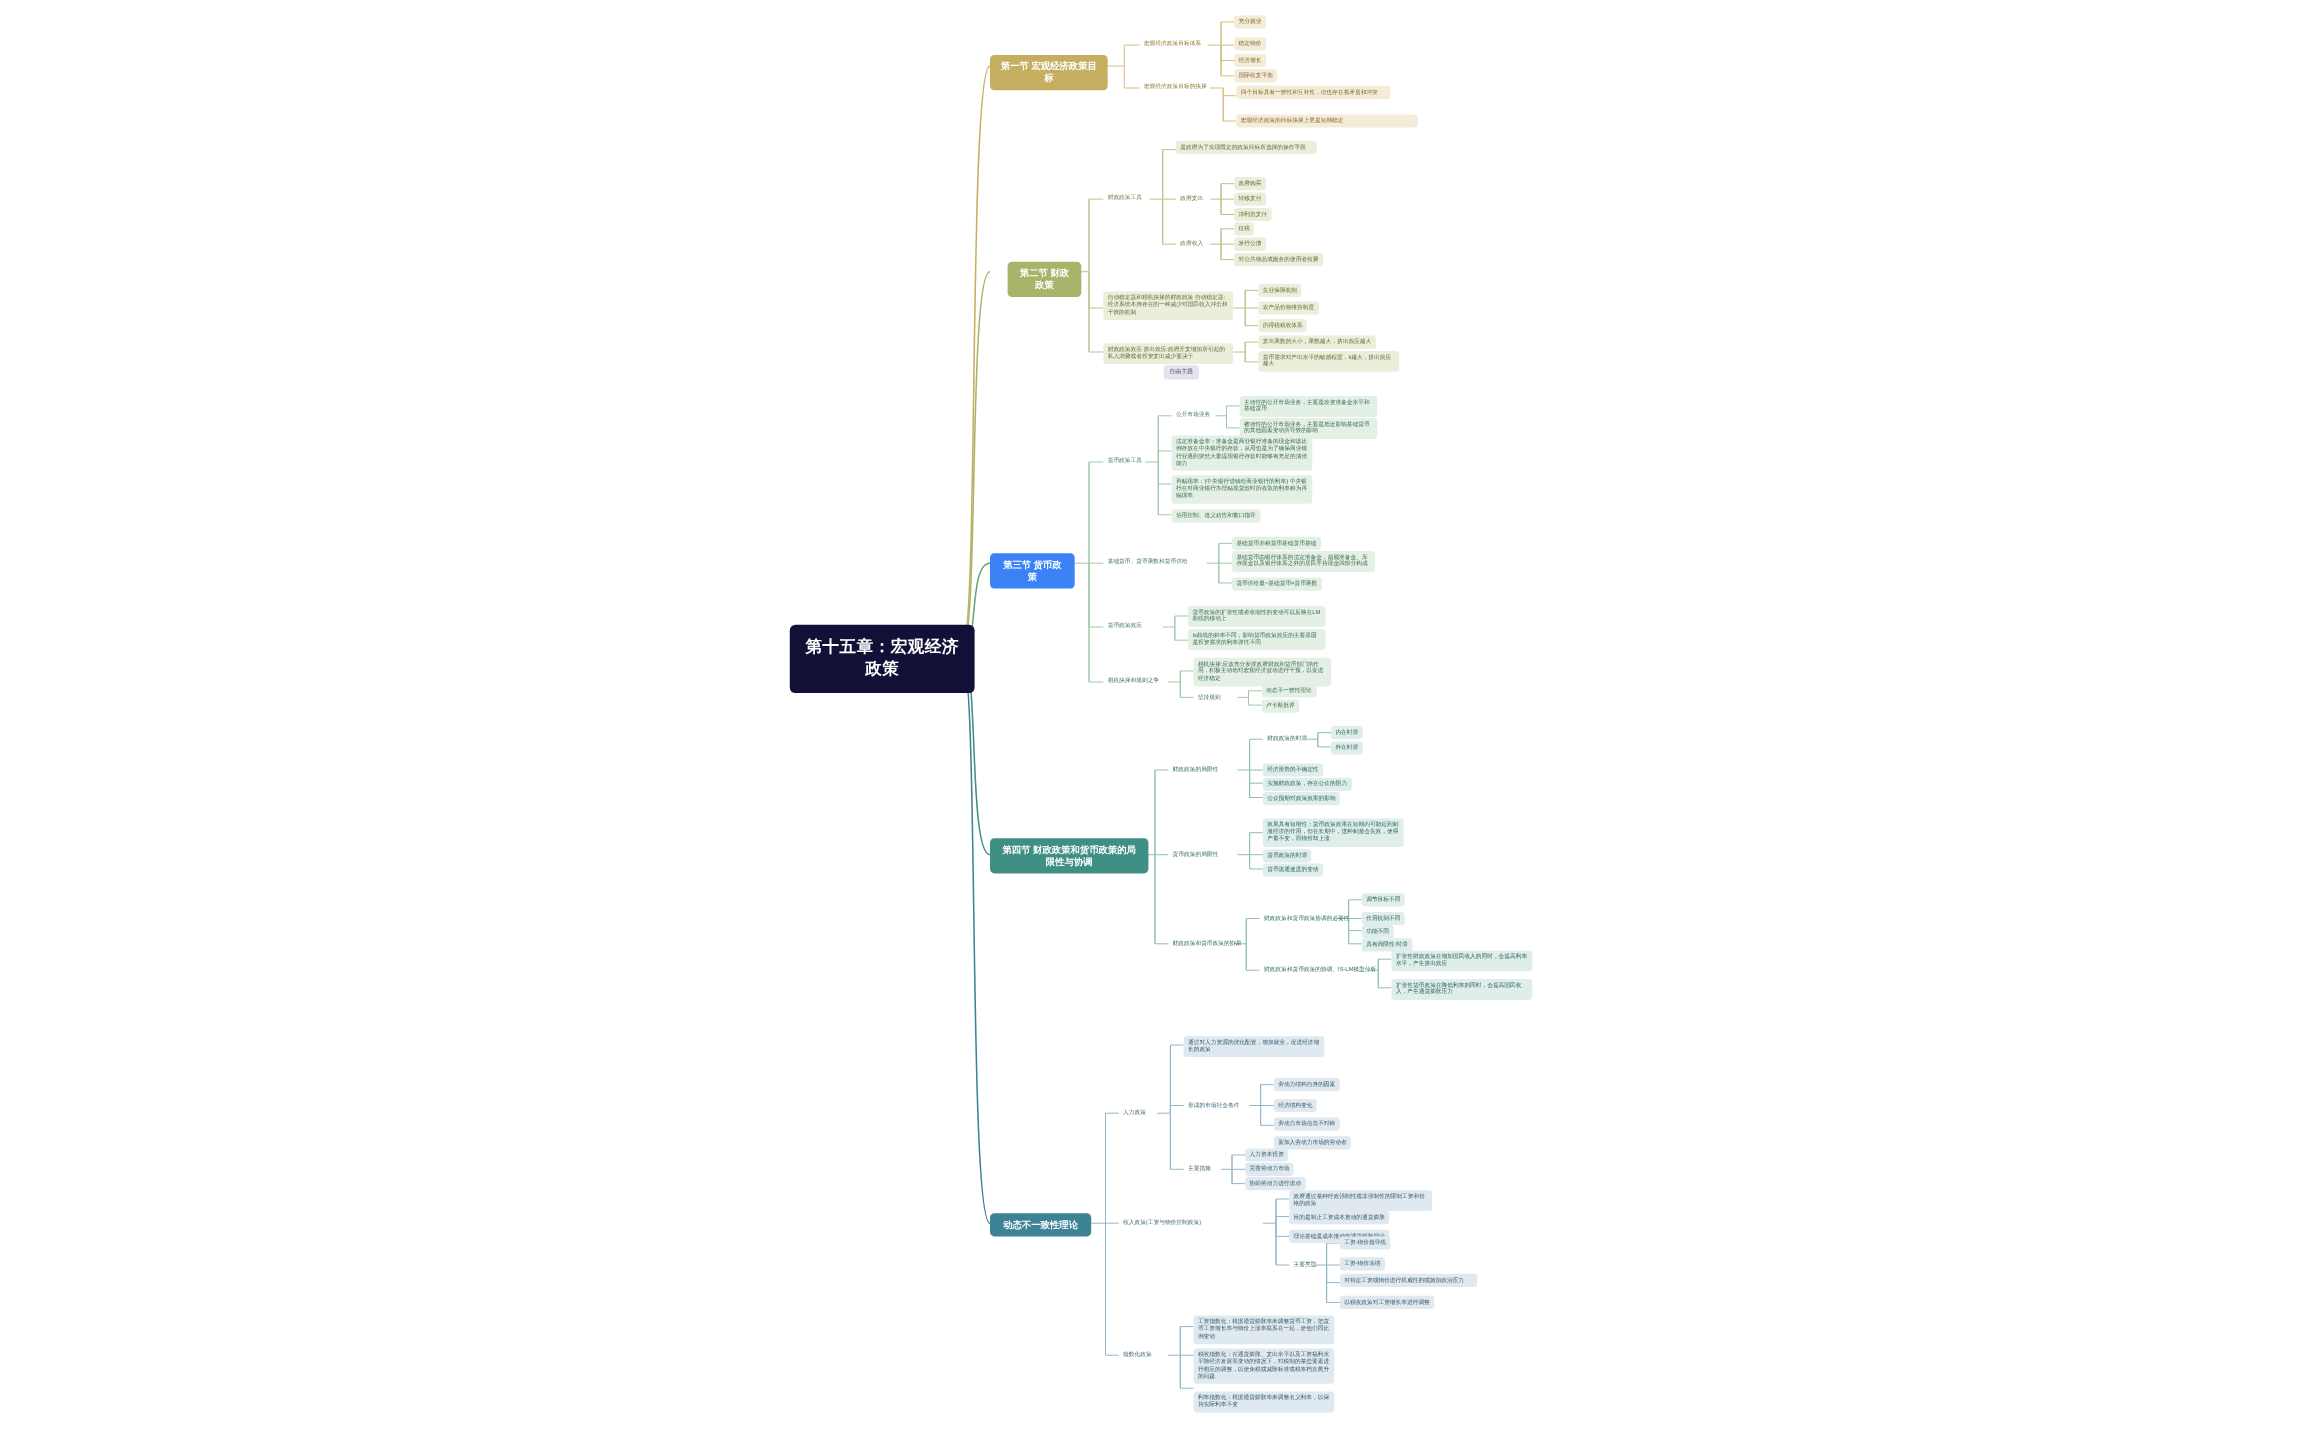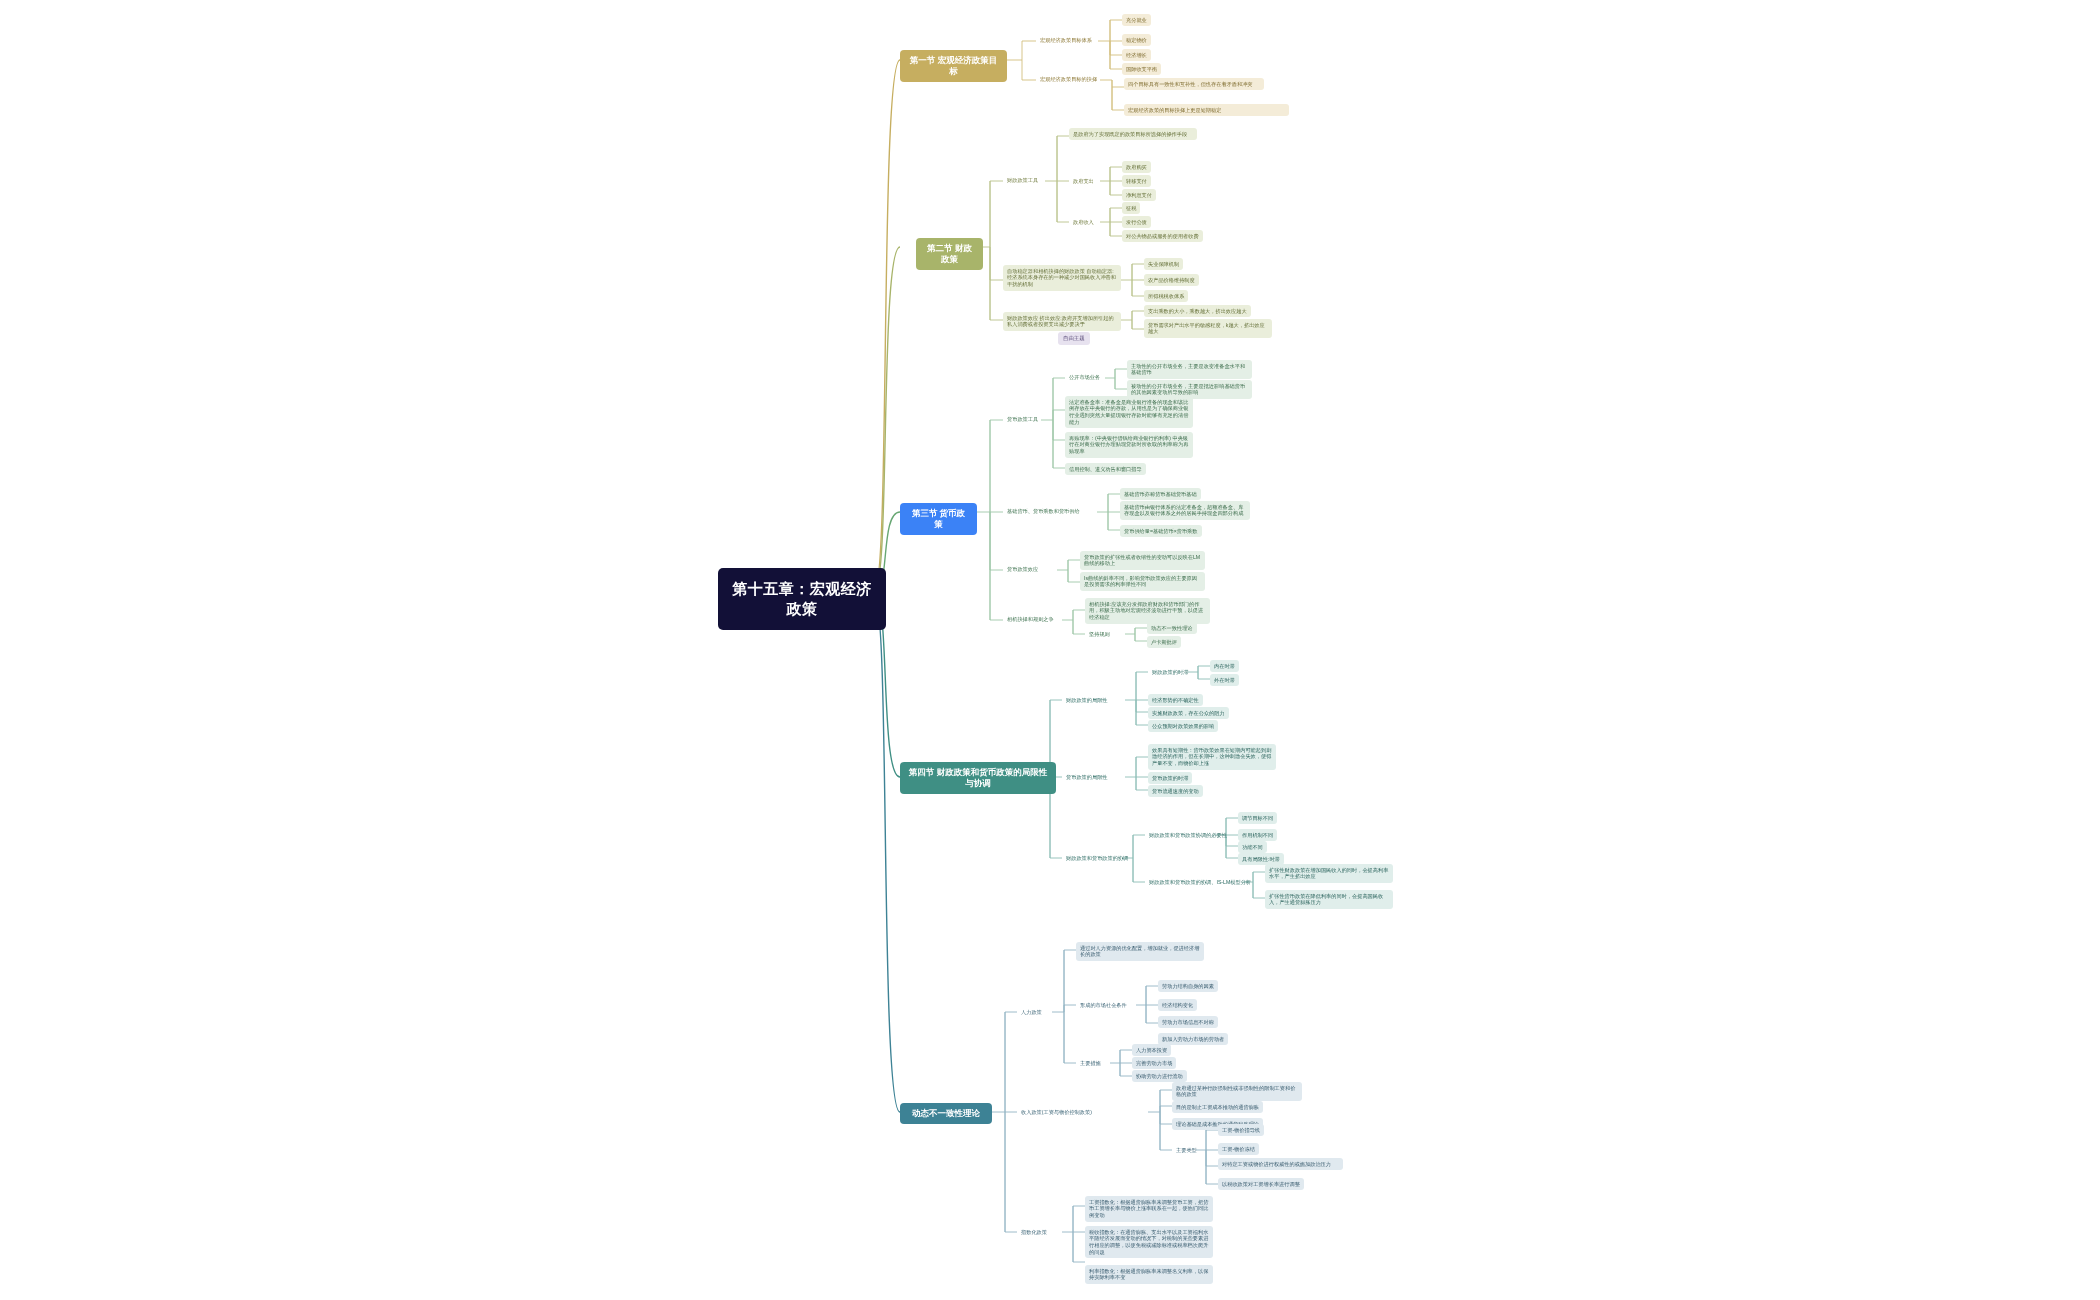--- a/index.html
+++ b/index.html
@@ -313,21 +313,21 @@
   <div class="node l2 s3" style="left:1003px; top:563px;">货币政策效应</div>
   <div class="node leaf s3" style="left:1080px; top:551px; width:125px;">货币政策的扩张性或者收缩性的变动可以反映在LM曲线的移动上</div>
   <div class="node leaf s3" style="left:1080px; top:572px; width:125px;">Is曲线的斜率不同，影响货币政策效应的主要原因是投资需求的利率弹性不同</div>
 
   <div class="node l2 s3" style="left:1003px; top:613px;">相机抉择和规则之争</div>
   <div class="node leaf s3" style="left:1085px; top:598px; width:125px;">相机抉择:应该充分发挥政府财政和货币部门的作用，积极主动地对宏观经济波动进行干预，以促进经济稳定</div>
   <div class="node l2 s3" style="left:1085px; top:628px;">坚持规则</div>
   <div class="node leaf s3" style="left:1147px; top:622px;">动态不一致性理论</div>
   <div class="node leaf s3" style="left:1147px; top:636px;">卢卡斯批评</div>
 
-  <div class="node sec s4" style="left:900px; top:762px; width:156px;">第四节 财政政策和货币政策的局限性与协调</div>
+  <div class="node sec s4" style="left:900px; top:762px; width:144px;">第四节 财政政策和货币政策的局限性与协调</div>
 
   <div class="node l2 s4" style="left:1062px; top:694px;">财政政策的局限性</div>
   <div class="node l2 s4" style="left:1148px; top:666px;">财政政策的时滞</div>
   <div class="node leaf s4" style="left:1210px; top:660px;">内在时滞</div>
   <div class="node leaf s4" style="left:1210px; top:674px;">外在时滞</div>
   <div class="node leaf s4" style="left:1148px; top:694px;">经济形势的不确定性</div>
   <div class="node leaf s4" style="left:1148px; top:707px;">实施财政政策，存在公众的阻力</div>
   <div class="node leaf s4" style="left:1148px; top:720px;">公众预期对政策效果的影响</div>
 
   <div class="node l2 s4" style="left:1062px; top:771px;">货币政策的局限性</div>

